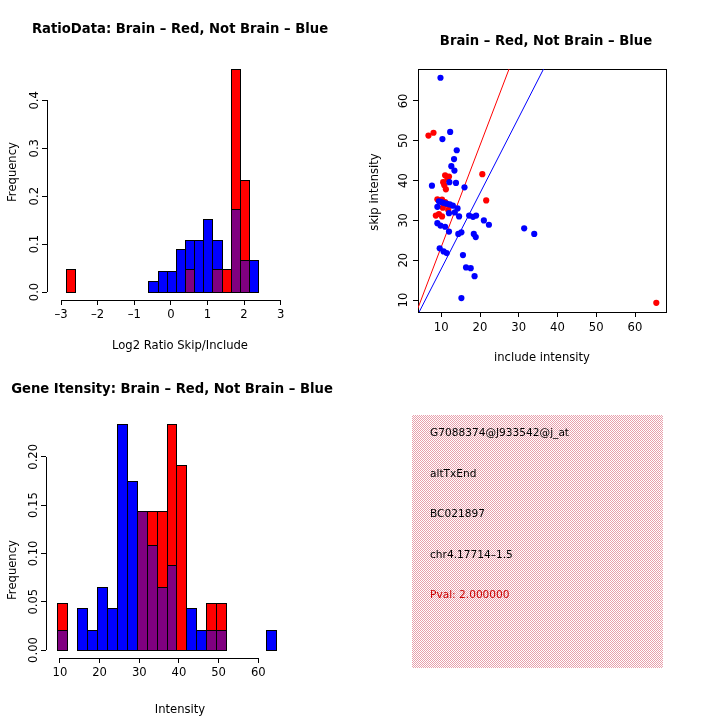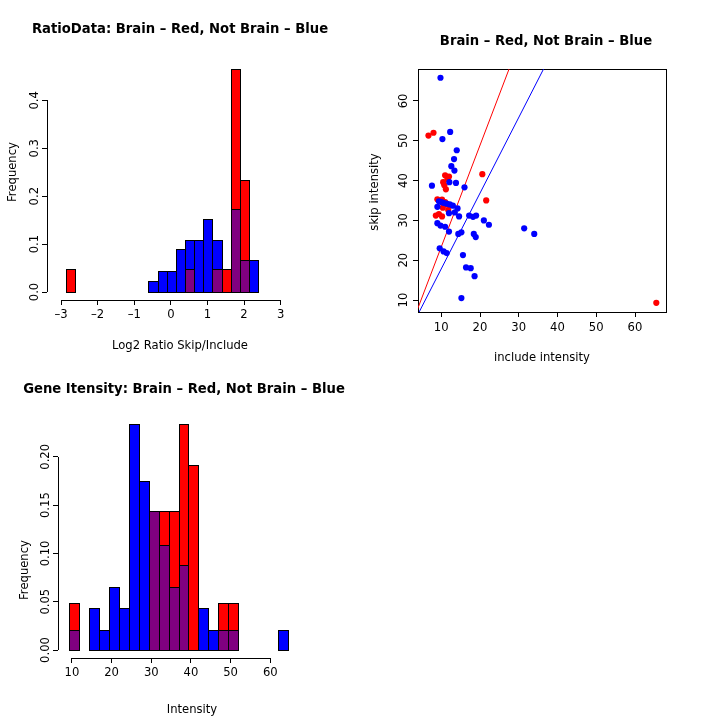--- a/index.html
+++ b/index.html
@@ -21,21 +21,21 @@
     width: 720px;
     height: 720px;
   }
   .panel {
     position: absolute;
     width: 360px;
     height: 360px;
   }
   #panel-tl { left: 0;   top: 0;   }
   #panel-tr { left: 360px; top: 12px; }
-  #panel-bl { left: 0;   top: 360px; padding-left: 12px; }
+  #panel-bl { left: 0;   top: 360px; }
   #panel-br { left: 360px; top: 360px; }
 
   .panel svg {
     display: block;
     width: 360px;
     height: 360px;
   }
 
   
   .ttl {
@@ -284,14 +284,31 @@
           <path d="M46 145.1063829787234 H41" stroke="#000" stroke-width="1" shape-rendering="crispEdges"></path>
           <text x="37" y="145.1063829787234" text-anchor="middle" class="tick" transform="rotate(-90 37 145.1063829787234)">0.15</text>
           <path d="M46 96.80851063829783 H41" stroke="#000" stroke-width="1" shape-rendering="crispEdges"></path>
           <text x="37" y="96.80851063829783" text-anchor="middle" class="tick" transform="rotate(-90 37 96.80851063829783)">0.20</text>
         </g>
       <text class="axlab" x="180" y="353" text-anchor="middle">Intensity</text>
       <text class="axlab" x="16" y="210" text-anchor="middle" transform="rotate(-90 16 210)">Frequency</text>
     </svg>
   </div>
 
+  <div class="panel" id="panel-br">
+    <svg viewBox="0 0 360 360" xmlns="http://www.w3.org/2000/svg">
+      <defs>
+        <pattern id="pinkdither" width="2" height="2" patternUnits="userSpaceOnUse">
+          <rect width="2" height="2" fill="#ffffff"></rect>
+          <rect x="0" y="0" width="1" height="1" fill="#e8a0ac"></rect>
+          <rect x="1" y="1" width="1" height="1" fill="#e8a0ac"></rect>
+        </pattern>
+      </defs>
+      <rect id="info-bg" x="52" y="55" width="251" height="253" fill="url(#pinkdither)"></rect>
+      <text class="infotxt" x="70" y="76">G7088374@J933542@j_at</text>
+      <text class="infotxt" x="70" y="117">altTxEnd</text>
+      <text class="infotxt" x="70" y="157">BC021897</text>
+      <text class="infotxt" x="70" y="198">chr4.17714–1.5</text>
+      <text class="infotxt" x="70" y="238" fill="#cc0000">Pval: 2.000000</text>
+    </svg>
+  </div>
 
 </div>
 
 </body></html>

